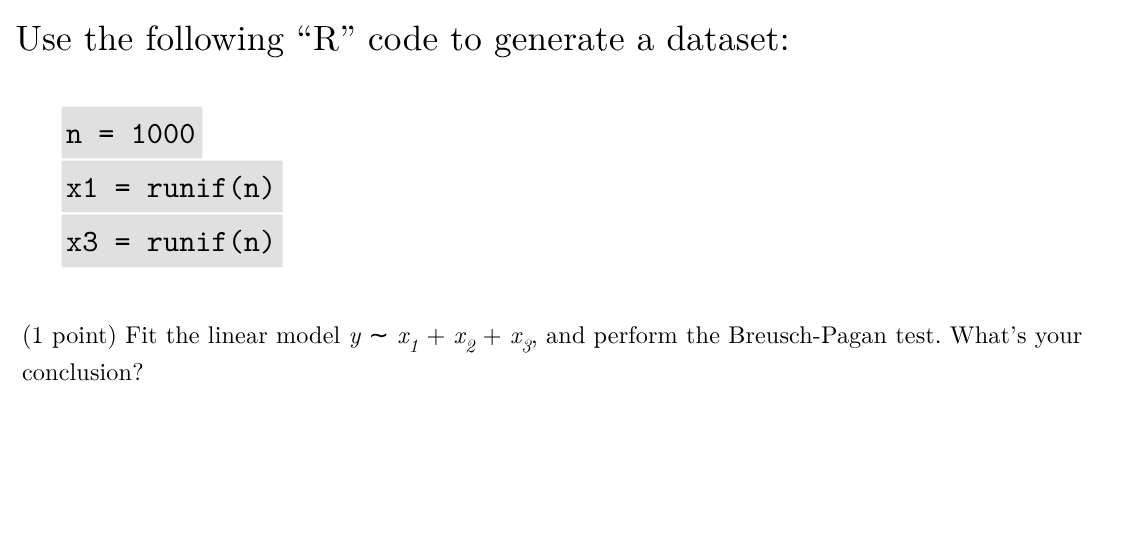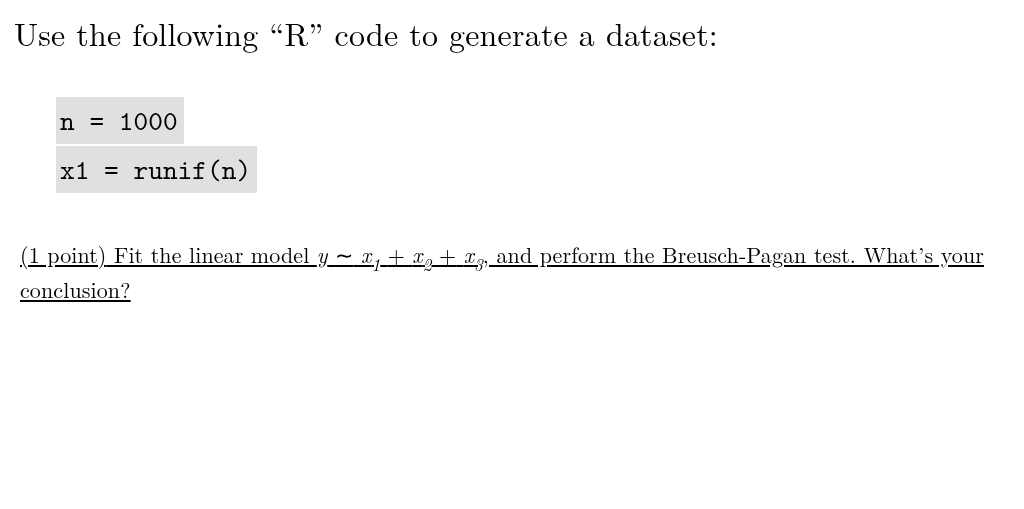--- a/index.html
+++ b/index.html
@@ -37,41 +37,41 @@
     background: #e0e0e0;
     padding: 2px 6px 2px 4px;
     border-radius: 1px;
     display: inline-block;
   }
   .question {
     font-size: 22px;
     line-height: 1.4;
     margin: 46px 6px 0 6px;
     letter-spacing: 0.1px;
-    text-decoration: underline;
   }
   .sub {
     font-style: italic;
     font-size: 0.78em;
     vertical-align: sub;
     position: relative;
     top: 0.15em;
   }
   .mathit {
     font-style: italic;
   }
 </style>
 </head>
 <body>
 
 <p class="intro">Use the following “R” code to generate a dataset:</p>
 
 <div class="code-block">
   <span class="code-line"><span class="hl">n = 1000</span></span>
   <span class="code-line"><span class="hl">x1 = runif(n)</span></span>
+  <span class="code-line"><span class="hl">x3 = runif(n)</span></span>
 </div>
 
 <p class="question">
   <span>(1 point)</span>
   <span>Fit the linear model </span><span class="mathit">y</span>
   <span>∼</span>
   <span class="mathit">x</span><span class="sub">1</span>
   <span>+</span>
   <span class="mathit">x</span><span class="sub">2</span>
   <span>+</span>

